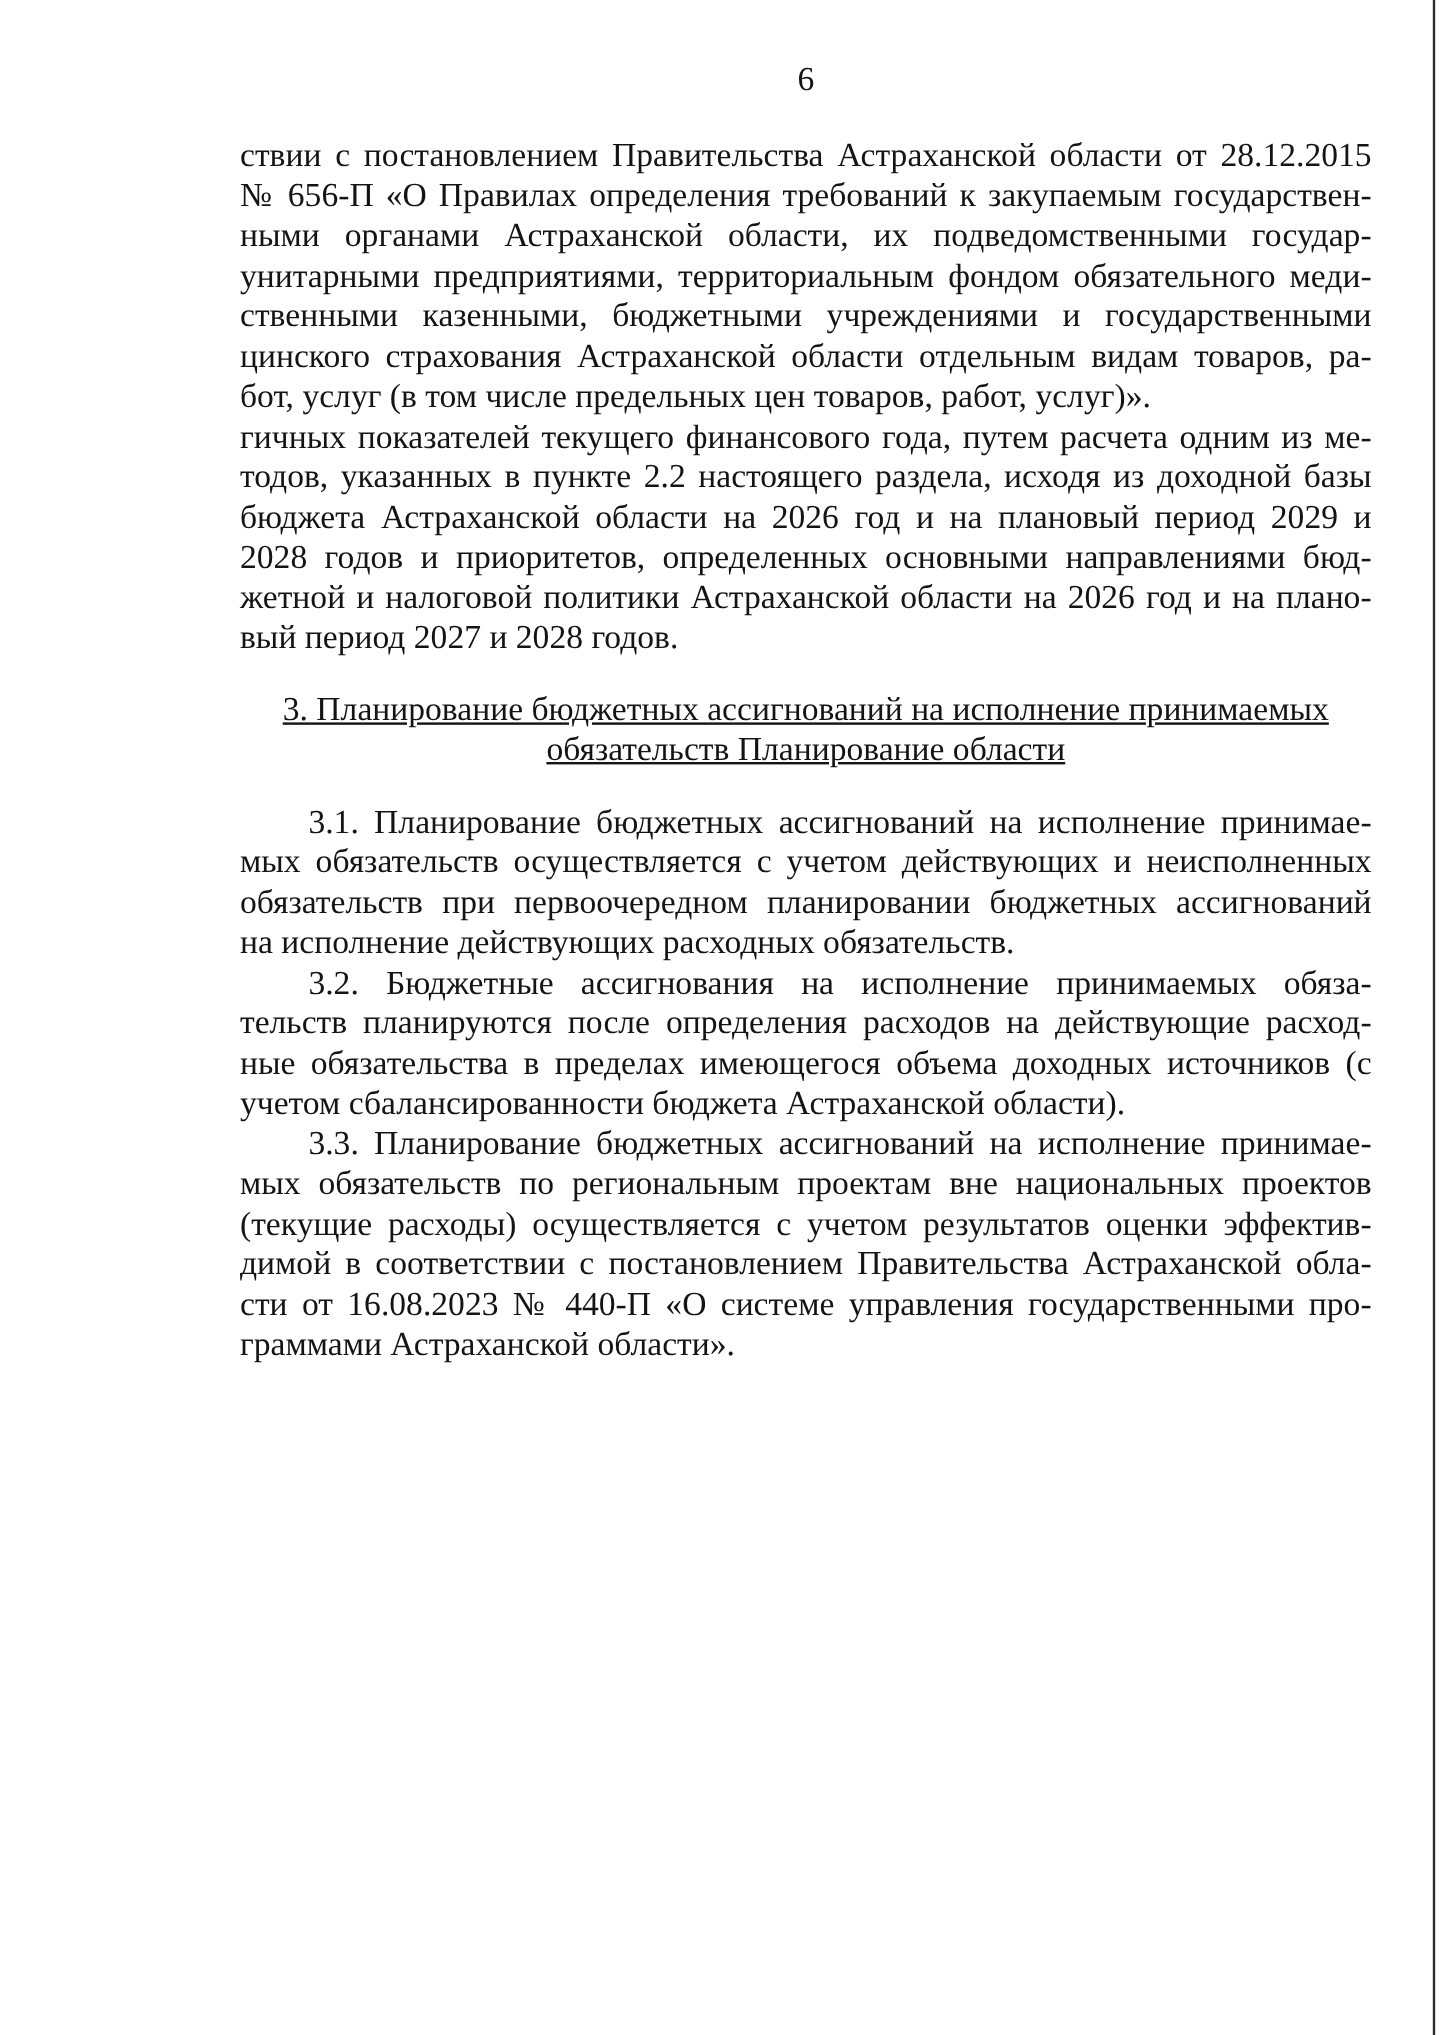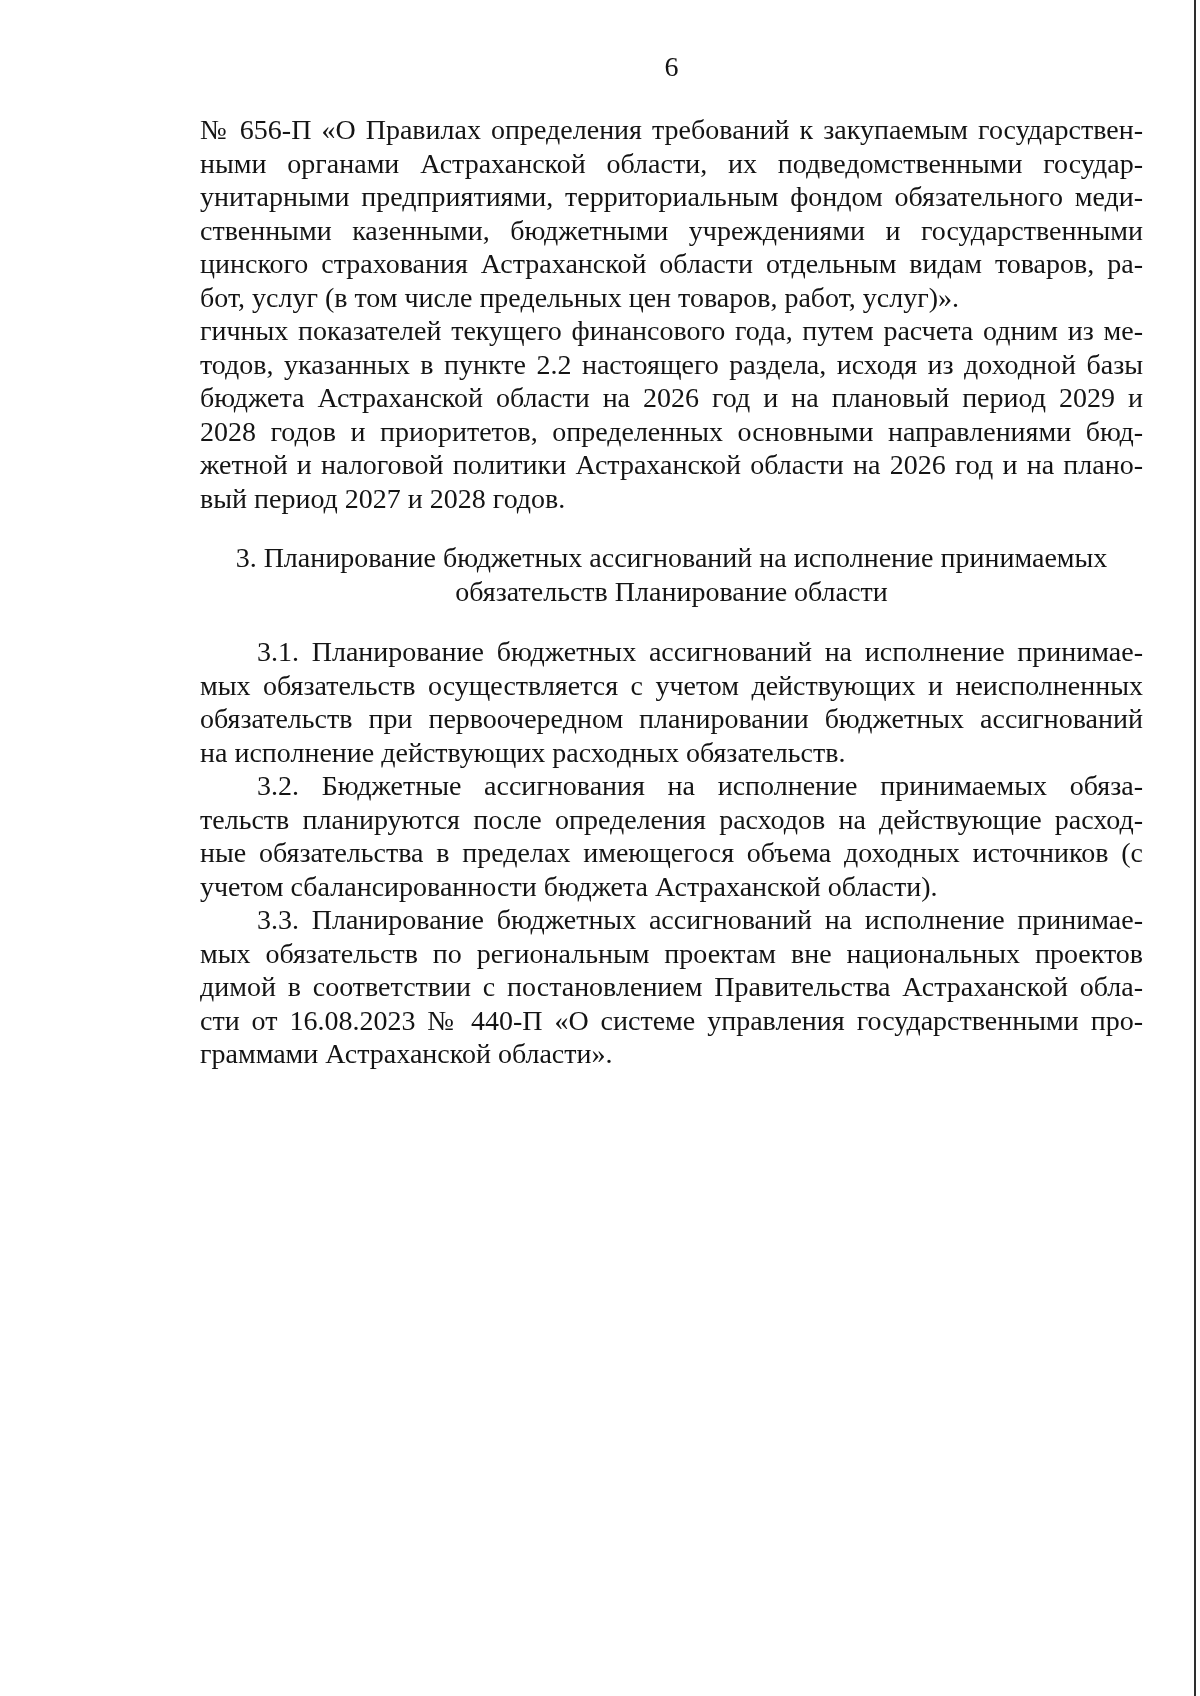--- a/index.html
+++ b/index.html
@@ -53,30 +53,32 @@
   .line.indent {
     text-indent: 57px;
   }
   .block.heading {
     margin-top: 26px;
     margin-bottom: 27px;
   }
   .block.heading .line {
     text-align: center;
     text-align-last: center;
+    text-decoration: underline;
     -moz-text-align-last: center;
   }
 </style>
 </head>
 <body>
 
 <div class="page-number">6</div>
 
 <div class="doc">
     <div class="block paragraph">
+      <div class="line">ствии с постановлением Правительства Астраханской области от 28.12.2015</div>
       <div class="line">№ 656-П «О Правилах определения требований к закупаемым государствен-</div>
       <div class="line">ными органами Астраханской области, их подведомственными государ-</div>
       <div class="line">унитарными предприятиями, территориальным фондом обязательного меди-</div>
       <div class="line">ственными казенными, бюджетными учреждениями и государственными</div>
       <div class="line">цинского страхования Астраханской области отдельным видам товаров, ра-</div>
       <div class="line last">бот, услуг (в том числе предельных цен товаров, работ, услуг)».</div>
     </div>
     <div class="block paragraph">
       <div class="line">гичных показателей текущего финансового года, путем расчета одним из ме-</div>
       <div class="line">тодов, указанных в пункте 2.2 настоящего раздела, исходя из доходной базы</div>
@@ -97,19 +99,20 @@
     </div>
     <div class="block paragraph">
       <div class="line indent">3.2. Бюджетные ассигнования на исполнение принимаемых обяза-</div>
       <div class="line">тельств планируются после определения расходов на действующие расход-</div>
       <div class="line">ные обязательства в пределах имеющегося объема доходных источников (с</div>
       <div class="line last">учетом сбалансированности бюджета Астраханской области).</div>
     </div>
     <div class="block paragraph">
       <div class="line indent">3.3. Планирование бюджетных ассигнований на исполнение принимае-</div>
       <div class="line">мых обязательств по региональным проектам вне национальных проектов</div>
+      <div class="line">(текущие расходы) осуществляется с учетом результатов оценки эффектив-</div>
       <div class="line">димой в соответствии с постановлением Правительства Астраханской обла-</div>
       <div class="line">сти от 16.08.2023 № 440-П «О системе управления государственными про-</div>
       <div class="line last">граммами Астраханской области».</div>
     </div>
   </div>
 
 <div class="page-edge-line"></div>
 
 </body></html>

